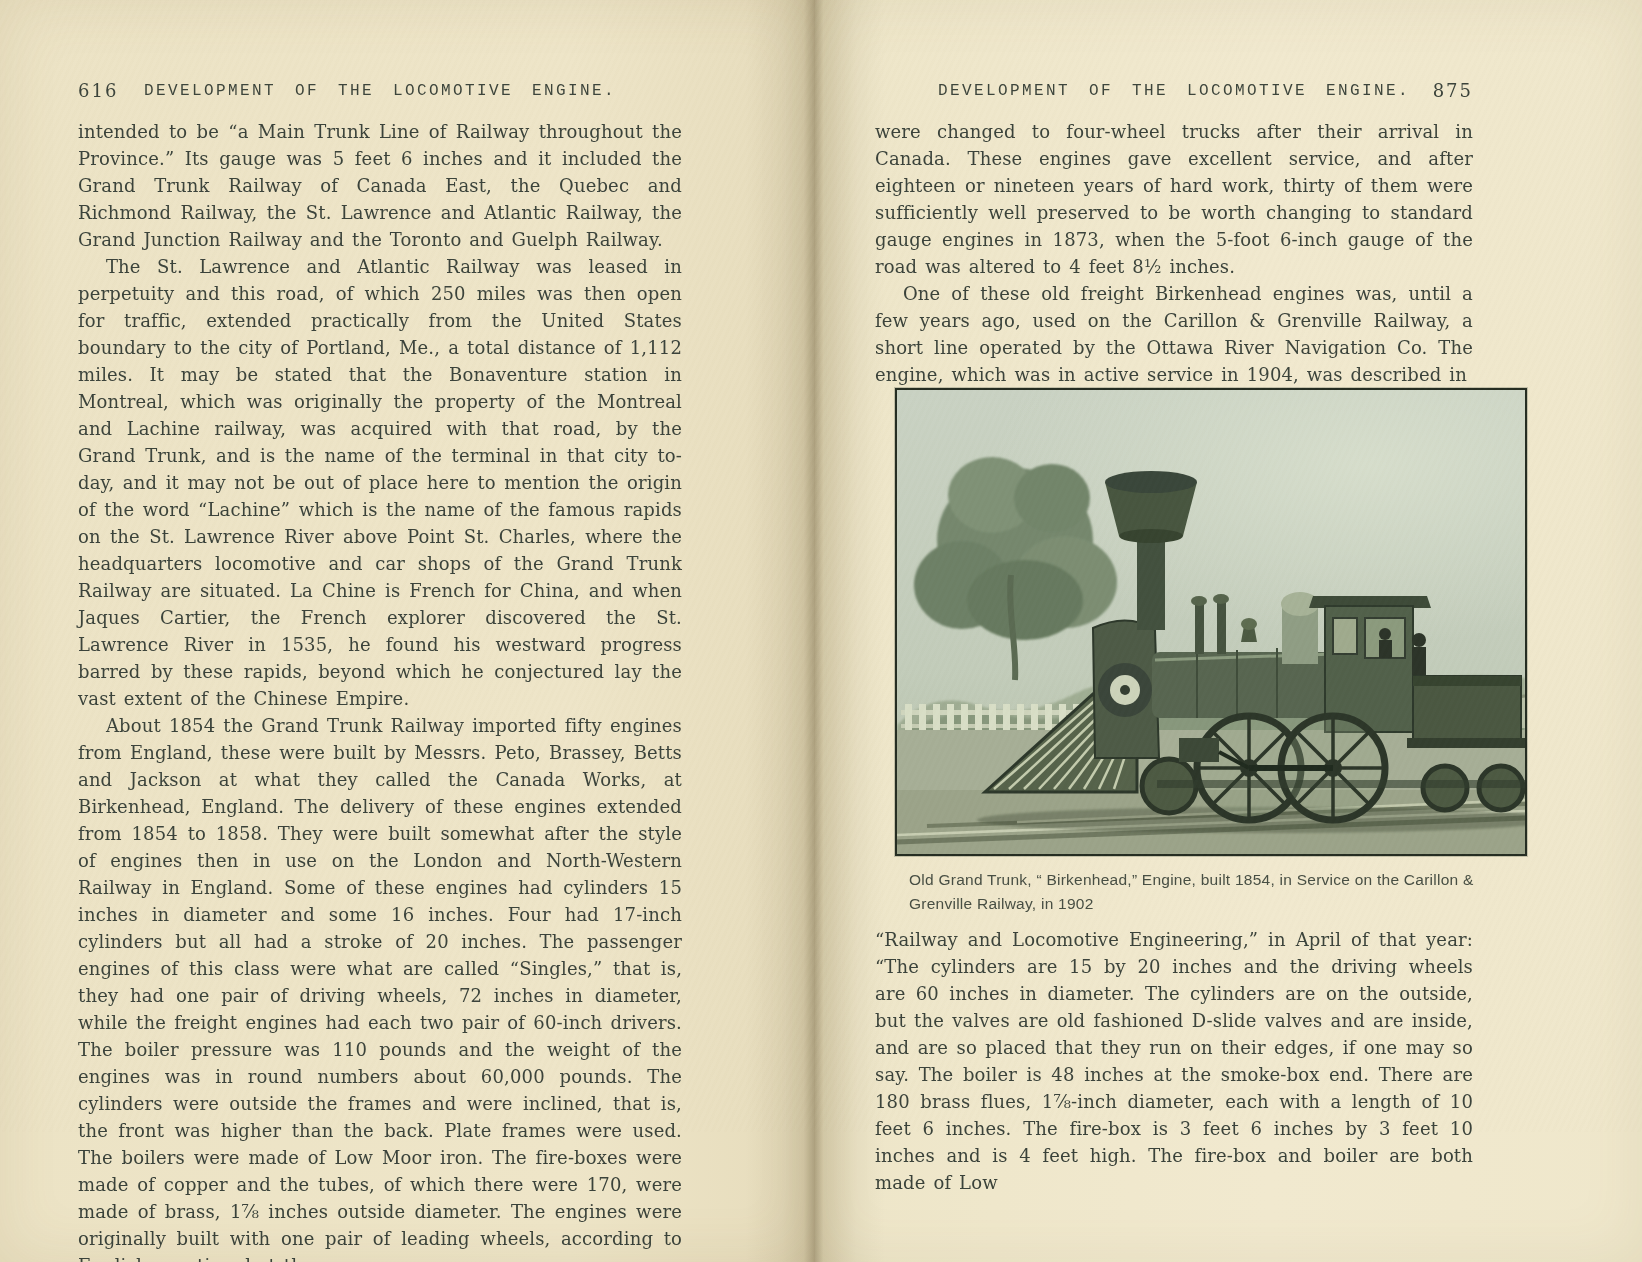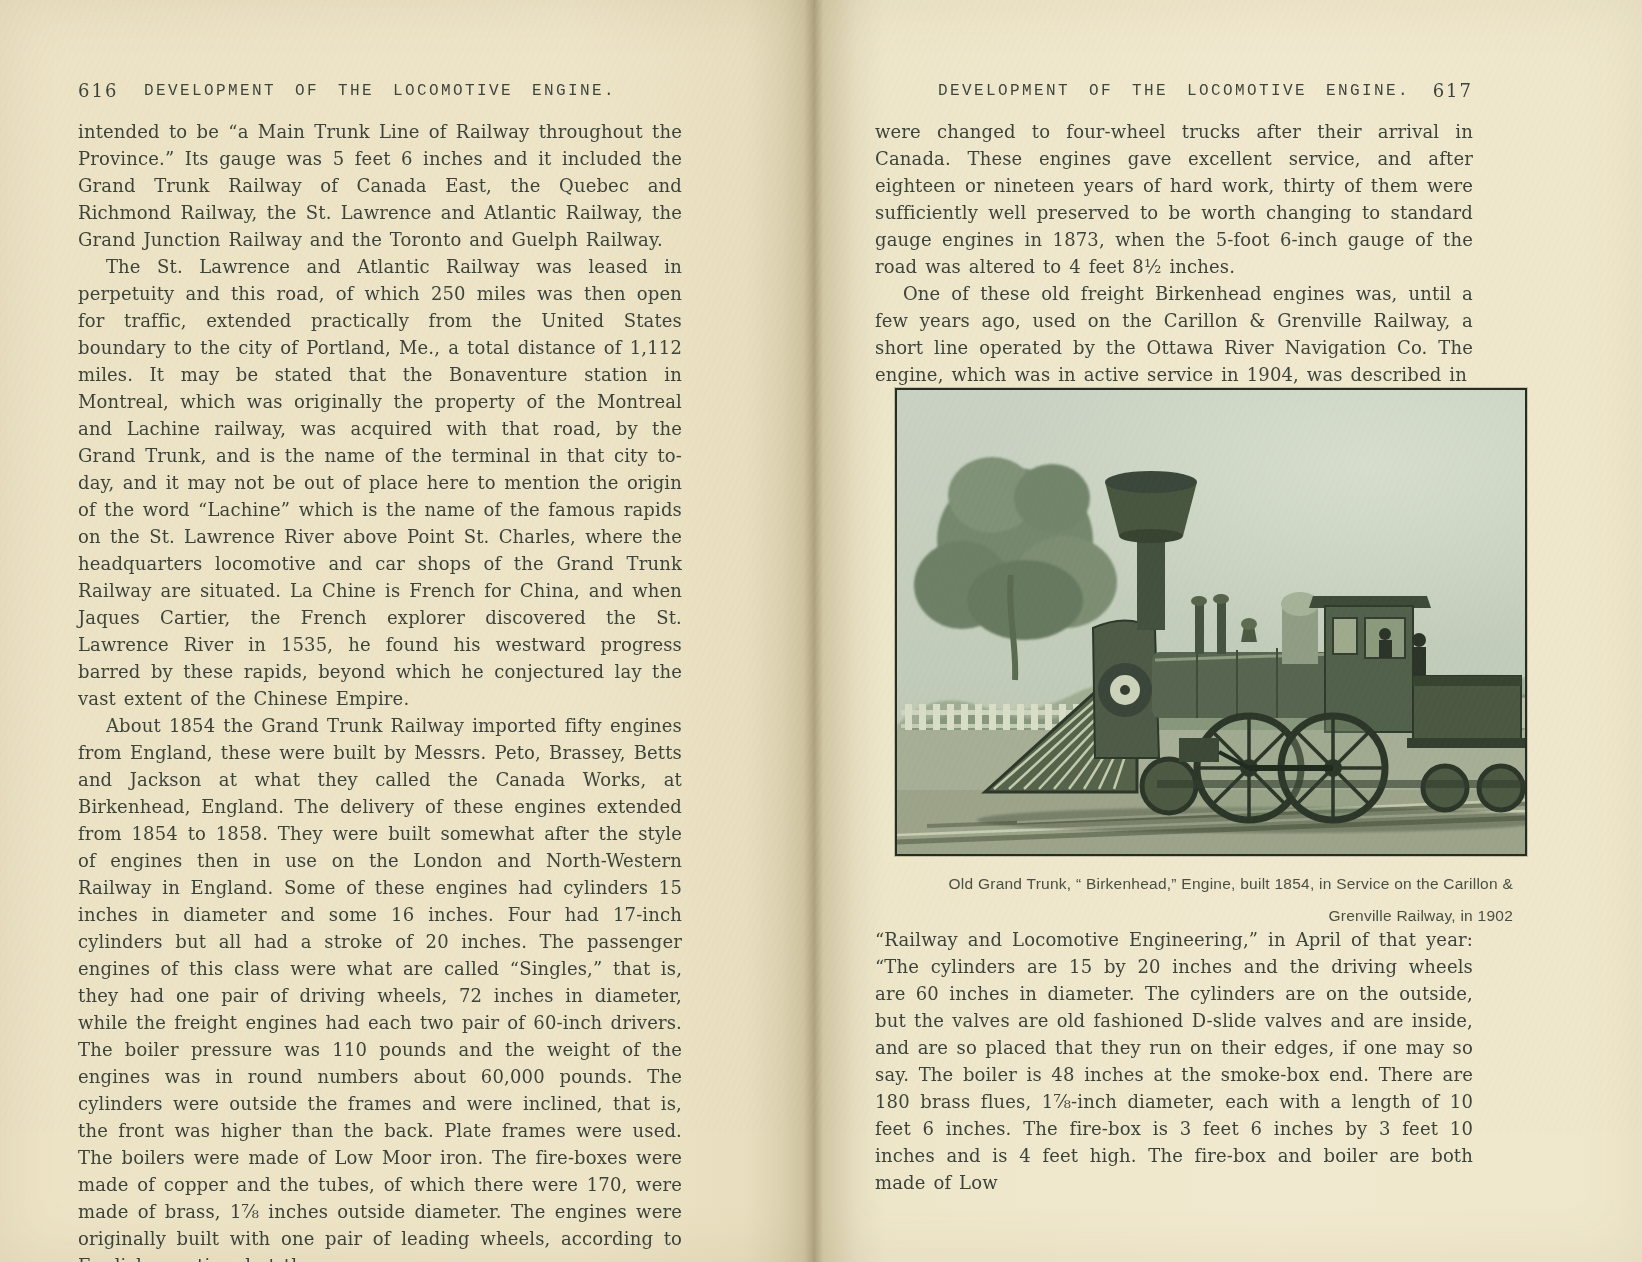--- a/index.html
+++ b/index.html
@@ -71,22 +71,22 @@
   .photo-frame{
     width:628px;height:464px;
     border:2px solid #242c21;
     background:#b9c3b1;
     box-shadow:0 0 0 1px rgba(60,70,55,.25);
   }
   .photo-frame svg{display:block;width:628px;height:464px;}
   figcaption{
     margin-top:12px;
     font-family:"Liberation Sans","DejaVu Sans",sans-serif;
-    font-size:15.5px;line-height:32px;color:#474e43;
-    text-align:right;letter-spacing:.25px;
+    font-size:15.5px;line-height:24px;color:#474e43;
+    text-align:left;letter-spacing:.25px;
     padding:0 14px;
   }
 </style>
 </head>
 <body>
 
 <div class="book">
 
   <div class="page page-left">
     <div class="page-head">
@@ -96,21 +96,21 @@
     <div class="body-text lp-body">
       <p class="para">intended to be “a Main Trunk Line of Railway throughout the Province.”  Its gauge was 5 feet 6 inches and it included the Grand Trunk Railway of Canada East, the Quebec and Richmond Railway, the St. Lawrence and Atlantic Railway, the Grand Junction Railway and the Toronto and Guelph Railway.</p>
       <p class="para indent">The St. Lawrence and Atlantic Railway was leased in perpetuity and this road, of which 250 miles was then open for traffic, extended practically from the United States boundary to the city of Portland, Me., a total distance of 1,112 miles.  It may be stated that the Bonaventure station in Montreal, which was originally the property of the Montreal and Lachine railway, was acquired with that road, by the Grand Trunk, and is the name of the terminal in that city to-day, and it may not be out of place here to mention the origin of the word “Lachine” which is the name of the famous rapids on the St. Lawrence River above Point St. Charles, where the headquarters locomotive and car shops of the Grand Trunk Railway are situated.  La Chine is French for China, and when Jaques Cartier, the French explorer discovered the St. Lawrence River in 1535, he found his westward progress barred by these rapids, beyond which he conjectured lay the vast extent of the Chinese Empire.</p>
       <p class="para indent">About 1854 the Grand Trunk Railway imported fifty engines from England, these were built by Messrs. Peto, Brassey, Betts and Jackson at what they called the Canada Works, at Birkenhead, England.  The delivery of these engines extended from 1854 to 1858.  They were built somewhat after the style of engines then in use on the London and North-Western Railway in England.  Some of these engines had cylinders 15 inches in diameter and some 16 inches.  Four had 17-inch cylinders but all had a stroke of 20 inches.  The passenger engines of this class were what are called “Singles,” that is, they had one pair of driving wheels, 72 inches in diameter, while the freight engines had each two pair of 60-inch drivers.  The boiler pressure was 110 pounds and the weight of the engines was in round numbers about 60,000 pounds.  The cylinders were outside the frames and were inclined, that is, the front was higher than the back.  Plate frames were used.  The boilers were made of Low Moor iron.  The fire-boxes were made of copper and the tubes, of which there were 170, were made of brass, 1⅞ inches outside diameter.  The engines were originally built with one pair of leading wheels, according to English practice, but these</p>
     </div>
   </div>
 
   <div class="page page-right">
     <div class="page-head">
       <span class="running-head">DEVELOPMENT OF THE LOCOMOTIVE ENGINE.</span>
-      <span class="page-num">617</span>
+      <span class="page-num">875</span>
     </div>
 
     <div class="body-text rp-body-1">
       <p class="para">were changed to four-wheel trucks after their arrival in Canada. These engines gave excellent service, and after eighteen or nineteen years of hard work, thirty of them were sufficiently well preserved to be worth changing to standard gauge engines in 1873, when the 5-foot 6-inch gauge of the road was altered to 4 feet 8½ inches.</p>
       <p class="para indent">One of these old freight Birkenhead engines was, until a few years ago, used on the Carillon &amp; Grenville Railway, a short line operated by the Ottawa River Navigation Co.  The engine, which was in active service in 1904, was described in</p>
     </div>
 
     <figure class="loco-figure">
       <div class="photo-frame">
         <svg viewBox="0 0 628 464" preserveAspectRatio="none">

